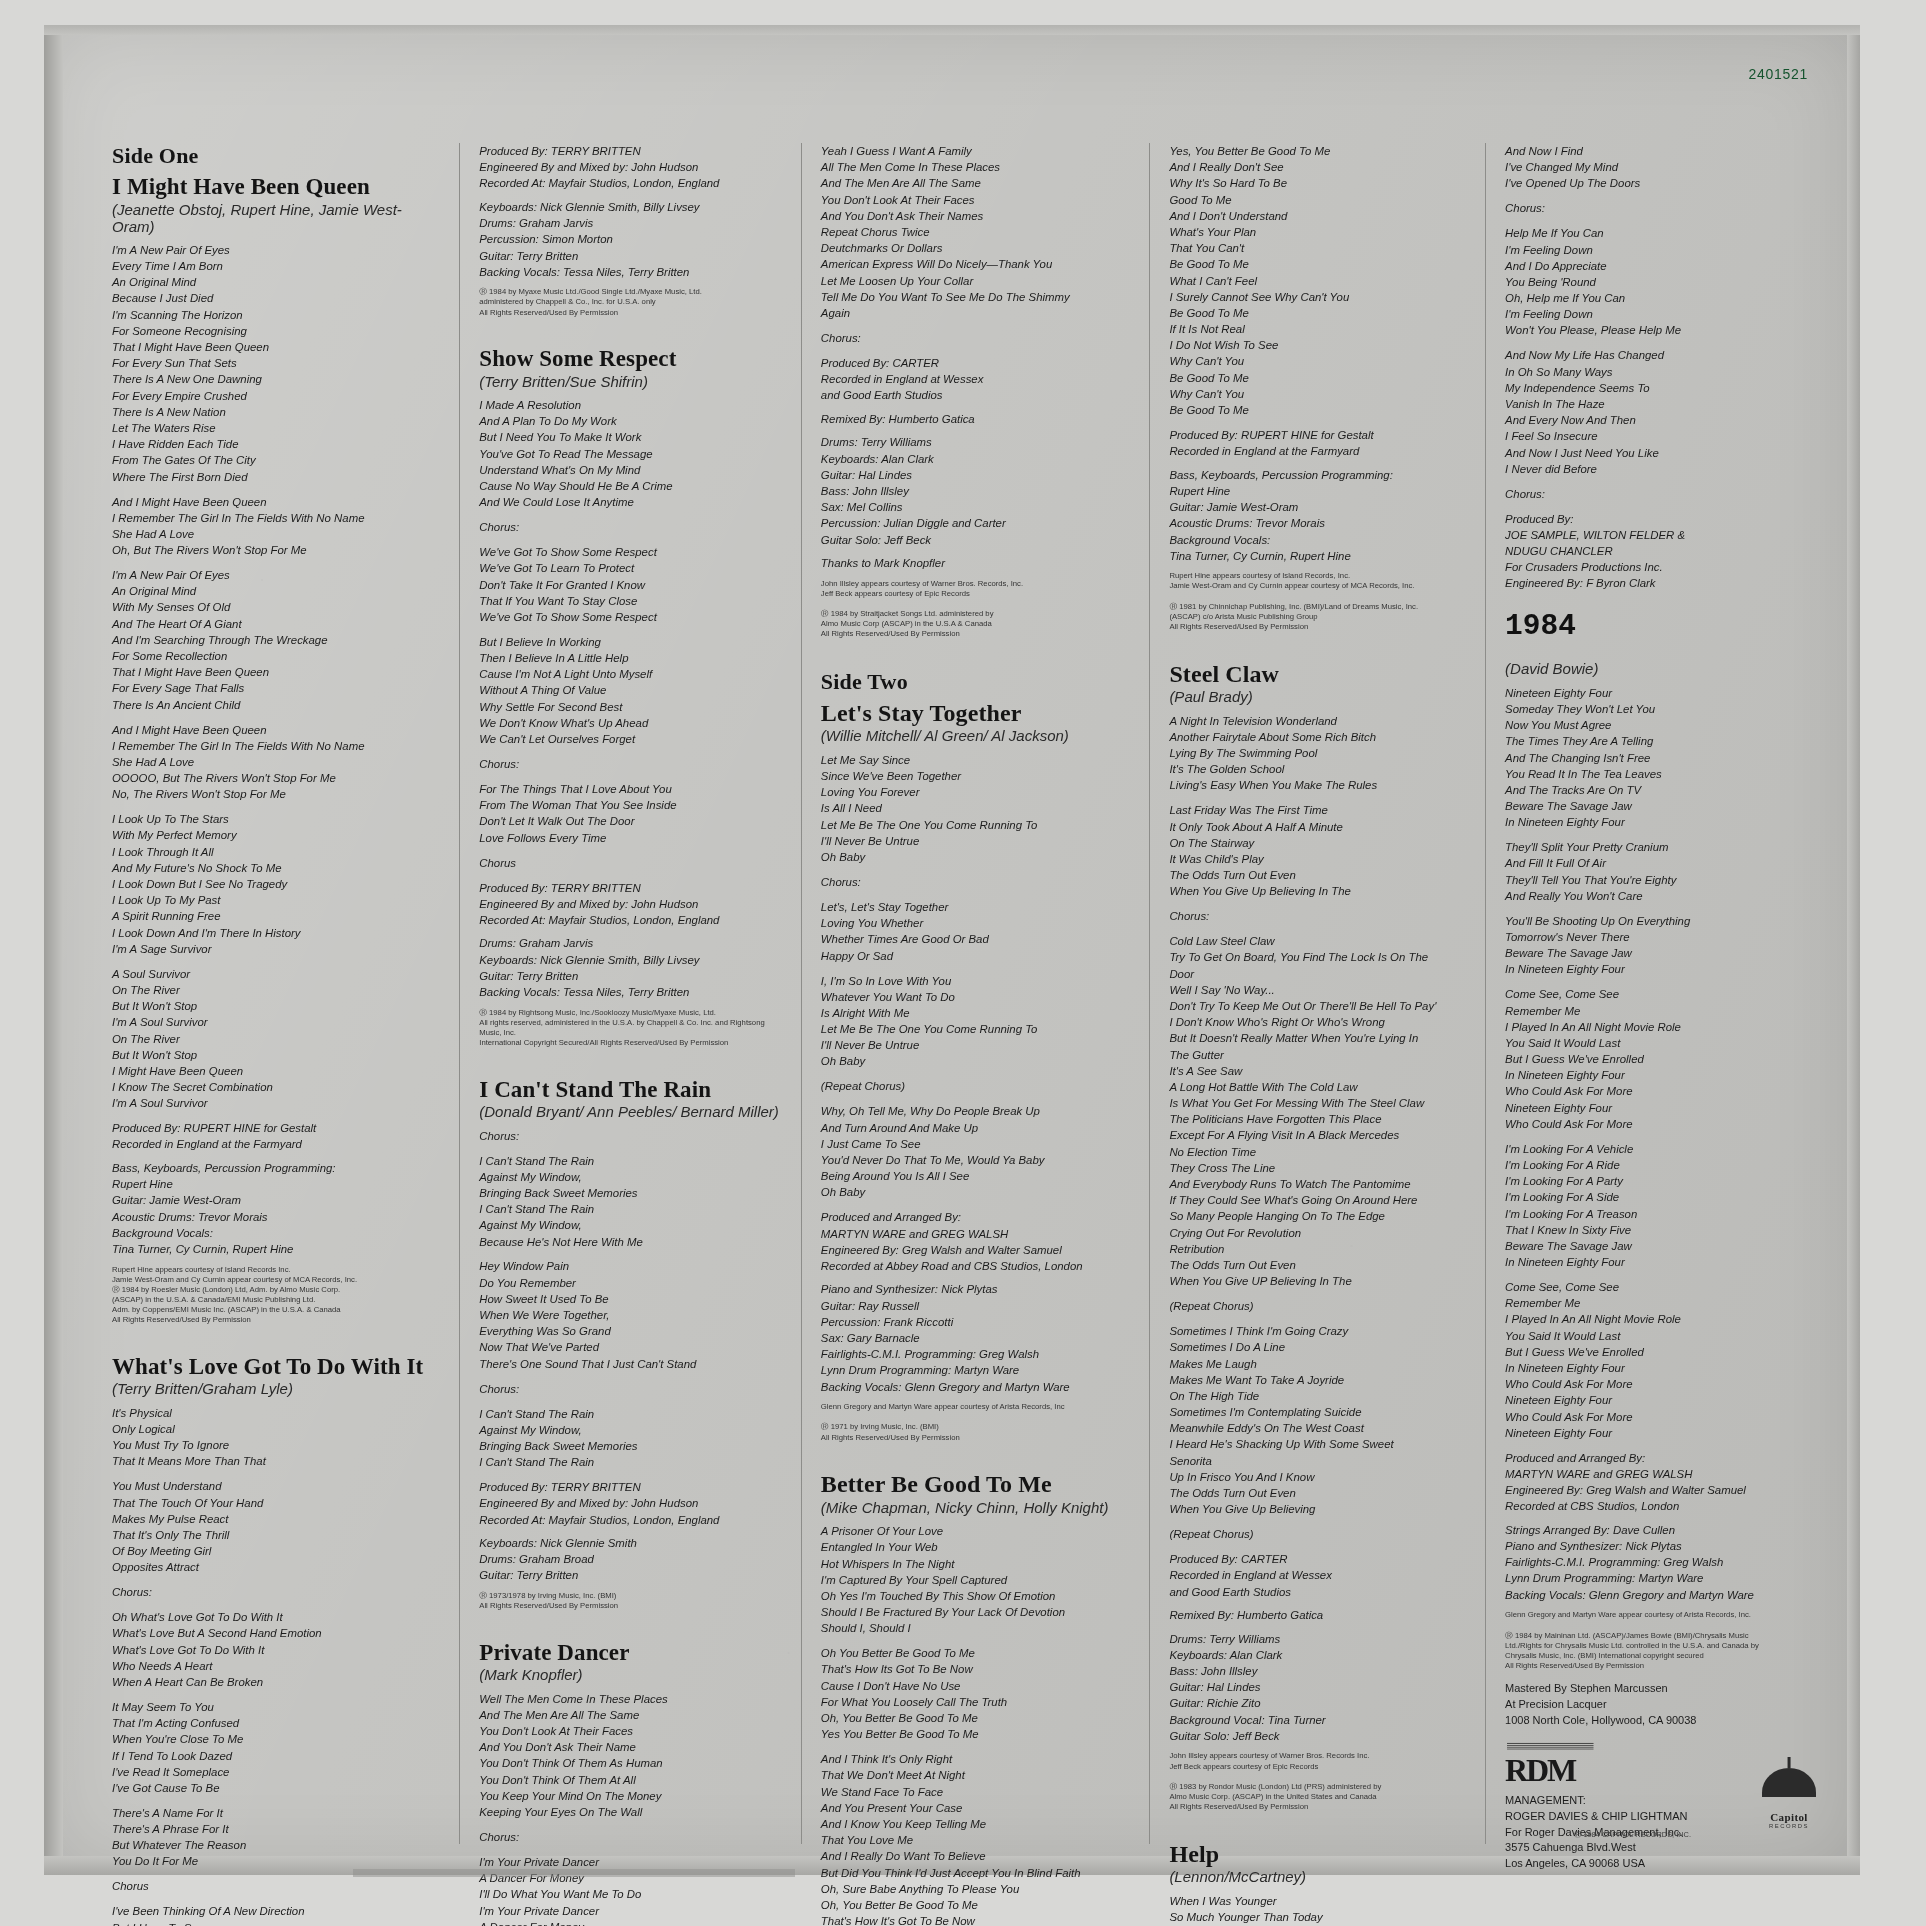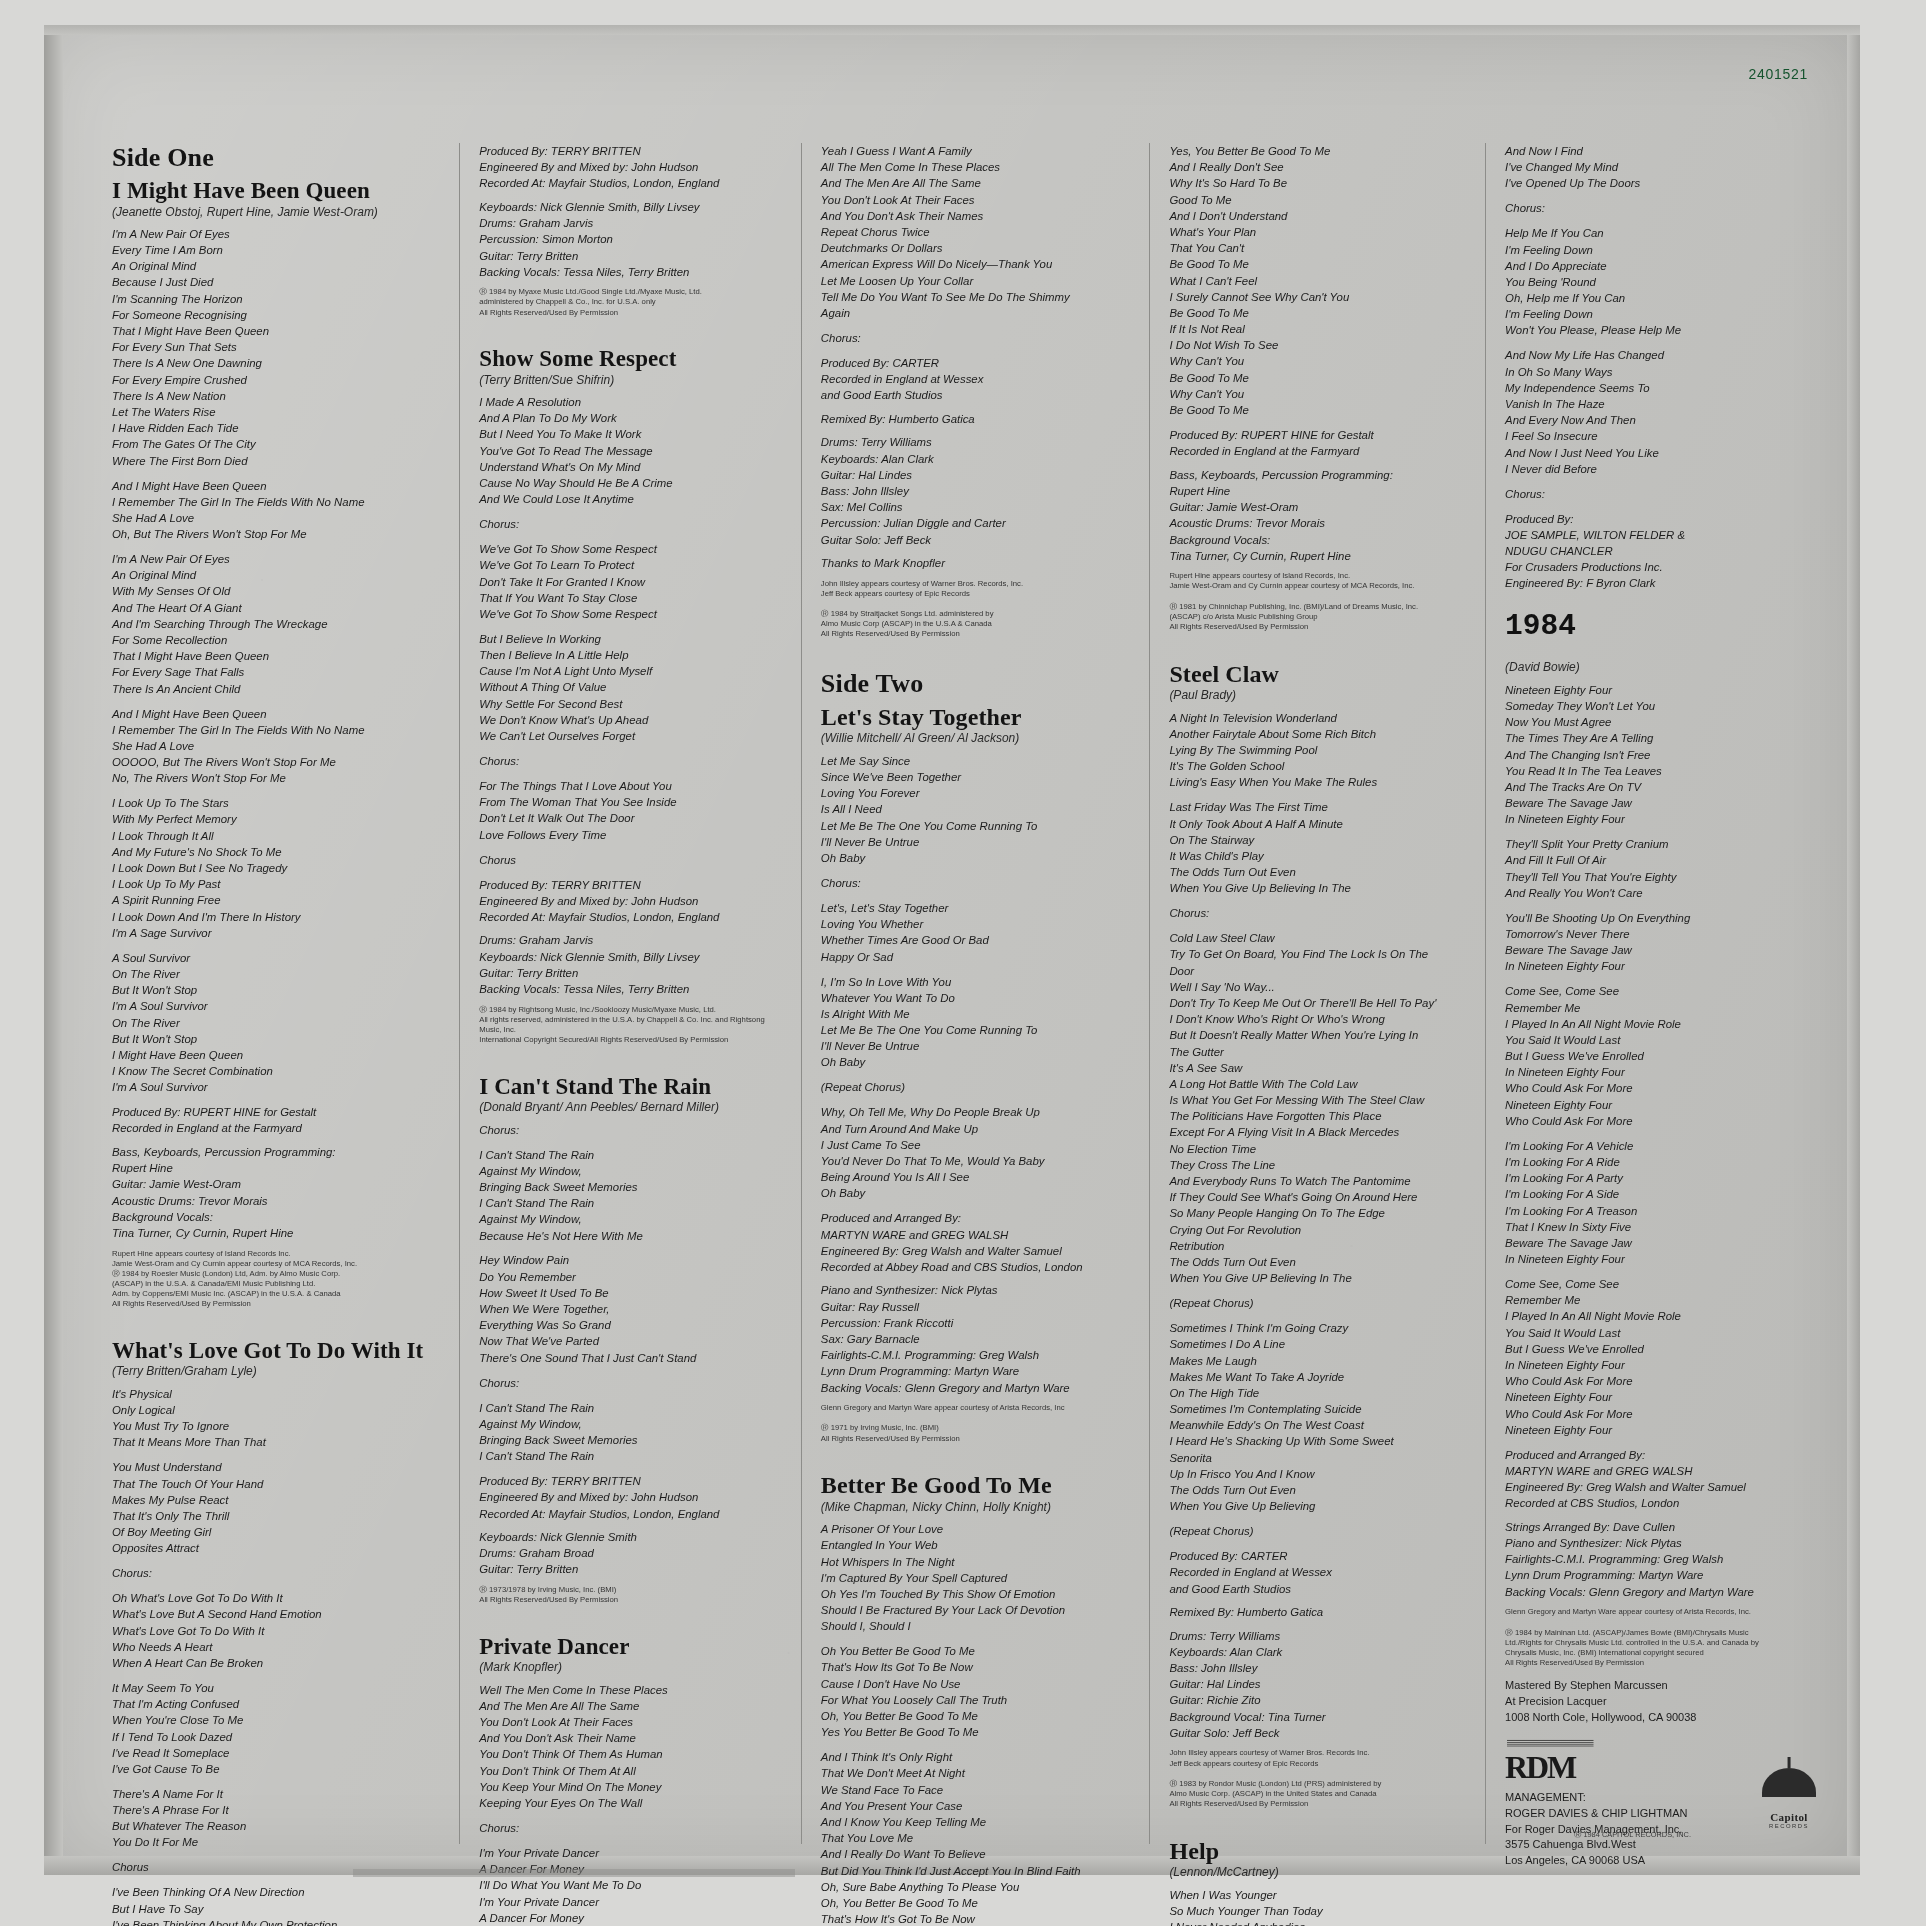--- a/index.html
+++ b/index.html
@@ -37,32 +37,32 @@
   }
   .col + .col{ border-left:0.7px solid #8d8d8a; padding-left:19px;}
   .c1{width:352px;}
   .c2{width:346px;}
   .c3{width:353px;}
   .c4{width:340px;}
   .c5{width:324px;}
 
   .side-head{
     font-family:"Liberation Serif",serif;
-    font-size:26px;font-weight:bold;color:#141414;margin:0 0 5.9px 0;
+    font-size:22px;font-weight:bold;color:#141414;margin:0 0 5.9px 0;
     letter-spacing:0.2px;
   }
   .song-title{
     font-family:"Liberation Serif",serif;
     font-size:23px;font-weight:bold;color:#141414;margin:0 0 1.5px 0;
     letter-spacing:0.1px;line-height:1.05;
   }
   .song-title.big{font-size:24px;}
   .credit-line{
     font-family:"Liberation Sans",sans-serif;
-    font-size:12px;color:#2a2a2a;font-style:italic;margin:0 0 7.4px 0;
+    font-size:15px;color:#2a2a2a;font-style:italic;margin:0 0 7.4px 0;
   }
   .lyrics{
     font-family:"Liberation Sans",sans-serif;
     font-size:11.4px;line-height:1.42;color:#1c1c1c;font-style:italic;
     white-space:pre-line;margin:0 0 8.8px 0;
   }
   .prod{
     font-family:"Liberation Sans",sans-serif;
     font-size:11.4px;line-height:1.42;color:#1c1c1c;font-style:italic;
     white-space:pre-line;margin:0 0 7.4px 0;

